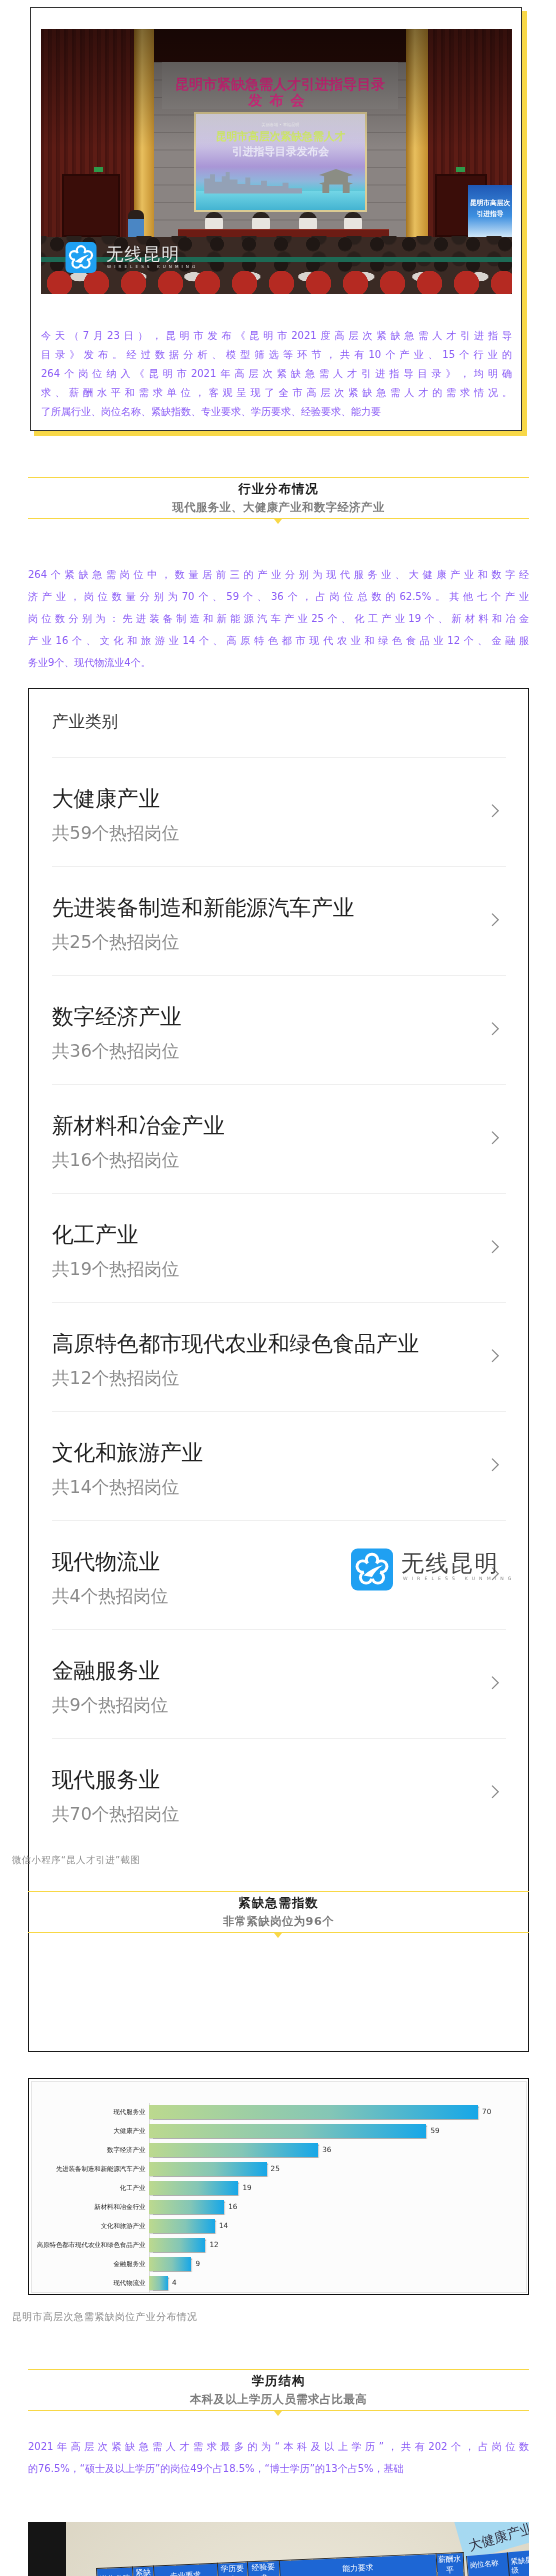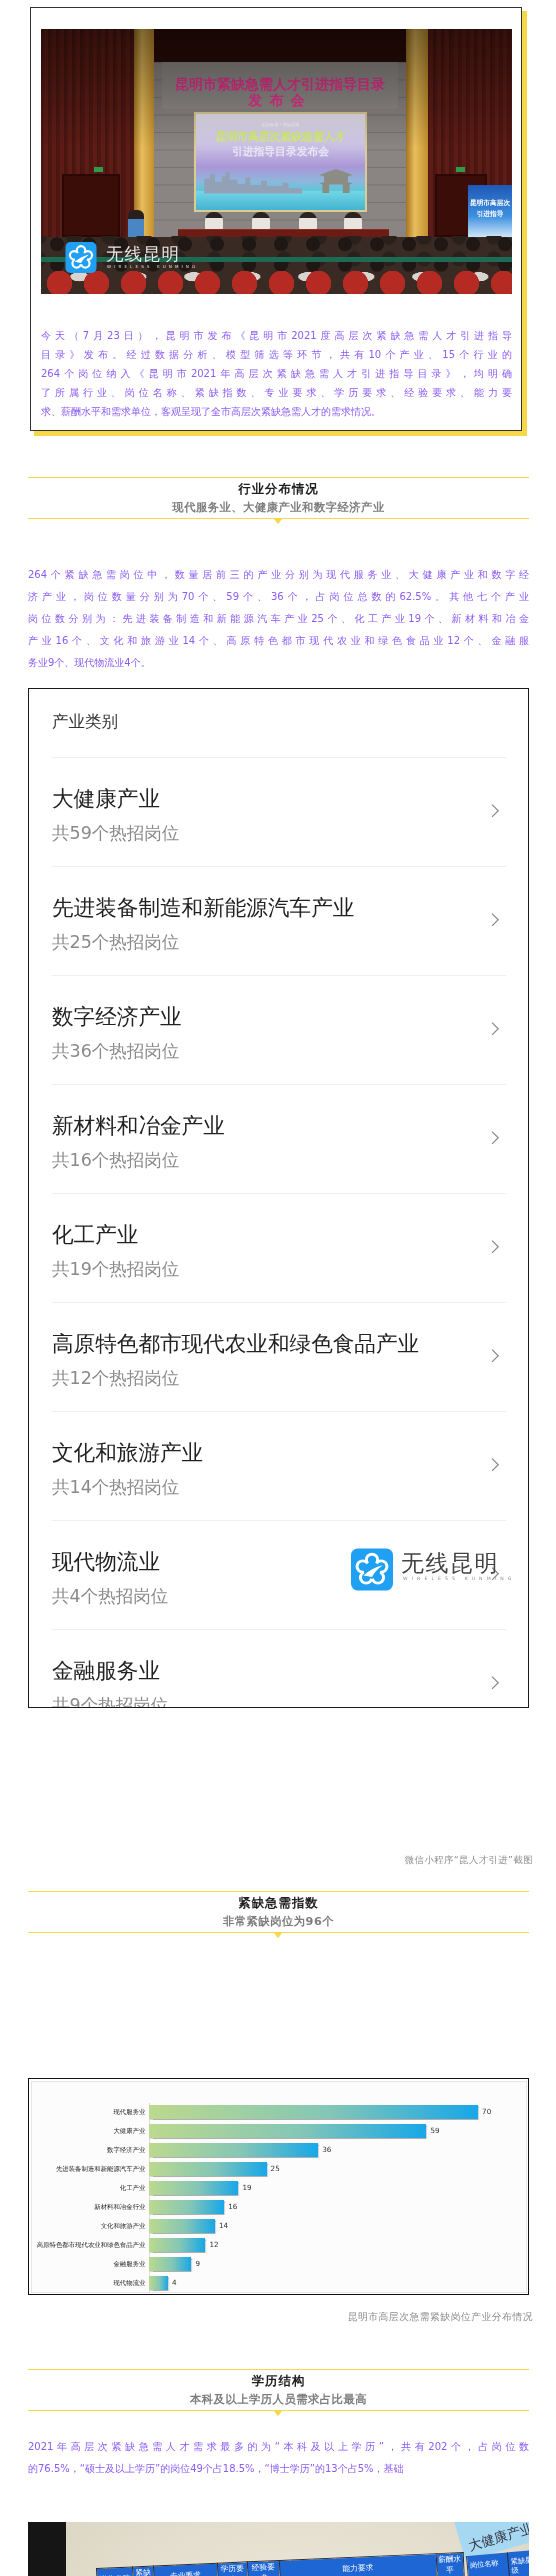--- a/index.html
+++ b/index.html
@@ -17,24 +17,24 @@
 .para .ln,.bul .ln{height:var(--lh);line-height:var(--lh);white-space:nowrap;overflow:hidden;text-align:justify;text-align-last:justify}
 .para .ln:last-child,.bul .ln:last-child{text-align-last:left}
 
 
 .sec{position:absolute;left:28px;width:501px;border-top:1.5px solid var(--yellow);border-bottom:1.5px solid var(--yellow);text-align:center;padding:1px 0 0.5px}
 .sec .t{font-size:12.4px;font-weight:bold;color:#1e1e1e;line-height:19.6px;letter-spacing:1px}
 .sec .s{font-size:11.3px;font-weight:bold;color:#7d7d7d;line-height:18.5px;letter-spacing:0.5px}
 .sec .tri{position:absolute;left:50%;bottom:-6.7px;margin-left:-4.6px;width:0;height:0;border-left:4.6px solid transparent;border-right:4.6px solid transparent;border-top:5.2px solid var(--yellow)}
 
 
-.cap{position:absolute;left:32px;width:501px;text-align:right;font-size:9.8px;line-height:13.4px;color:#8c8c8c;letter-spacing:0.5px}
-
-
-#list-card{left:28px;top:688px;width:501px;height:1020px;border:1px solid #1a1a1a;background:#fff;overflow:hidden}
+.cap{position:absolute;left:12px;width:501px;text-align:left;font-size:9.8px;line-height:13.4px;color:#8c8c8c;letter-spacing:0.5px}
+
+
+#list-card{left:28px;top:688px;width:501px;height:1364px;border:1px solid #1a1a1a;background:#fff;overflow:hidden}
 .lc-hd{position:relative;height:69px}
 .lc-hd span{position:absolute;left:23px;top:21.6px;font-size:16.5px;line-height:21.6px;color:#333}
 .lc-hd i{position:absolute;left:23px;right:21.6px;bottom:0;height:1px;background:#efefef}
 .item{position:relative;height:109px;cursor:pointer}
 .item .t{position:absolute;left:23px;top:28px;font-size:21.6px;line-height:26px;color:#222;white-space:nowrap}
 .item .c{position:absolute;left:23px;top:65px;font-size:17.5px;line-height:20.6px;color:#8a8a8a;white-space:nowrap}
 .item .chev{position:absolute;left:461px;top:45px;width:10.3px;height:15.5px}
 .item .dv{position:absolute;left:23px;right:21.6px;bottom:0;height:1px;background:#efefef}
 .item:last-child .dv{display:none}
 .lc-wm-logo{position:absolute;left:322px;top:859px;width:42px;height:43px}
@@ -157,22 +157,22 @@
     </svg>
     <div class="abs wm-cn1">无线昆明</div>
     <div class="abs wm-en1">WIRELESS KUNMING</div>
   </div>
 
   <div class="para" style="left:41px;top:326px;width:471px;--lh:19px">
 
   <div class="ln" style="--i: 0;">今天（7月23日），昆明市发布《昆明市2021度高层次紧缺急需人才引进指导</div>
       <div class="ln" style="--i: 1;">目录》发布。经过数据分析、模型筛选等环节，共有10个产业、15个行业的</div>
       <div class="ln" style="--i: 2;">264个岗位纳入《昆明市2021年高层次紧缺急需人才引进指导目录》，均明确</div>
+      <div class="ln" style="--i: 4;">求、薪酬水平和需求单位，客观呈现了全市高层次紧缺急需人才的需求情况。</div>
       <div class="ln" style="--i: 3;">了所属行业、岗位名称、紧缺指数、专业要求、学历要求、经验要求、能力要</div>
-      <div class="ln" style="--i: 4;">求、薪酬水平和需求单位，客观呈现了全市高层次紧缺急需人才的需求情况。</div>
     </div>
 
   <div class="sec" style="top:477px">
     <div class="t">行业分布情况</div>
     <div>
 
     <div class="s" style="--i: 0;">现代服务业、大健康产业和数字经济产业</div>
       </div>
     <div class="tri"></div>
   </div>

